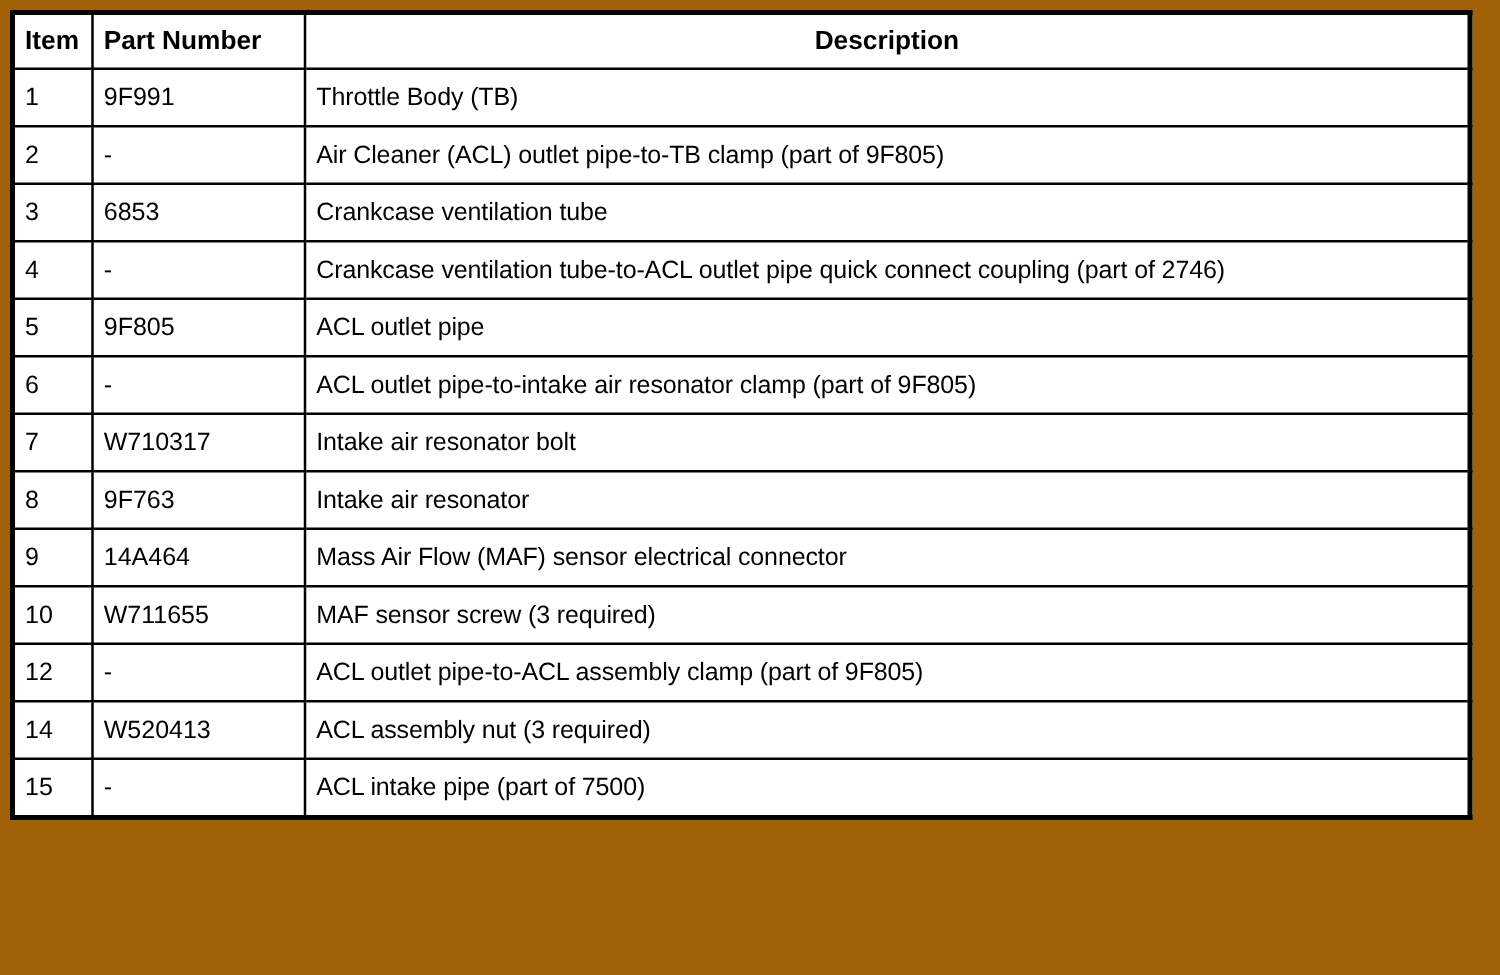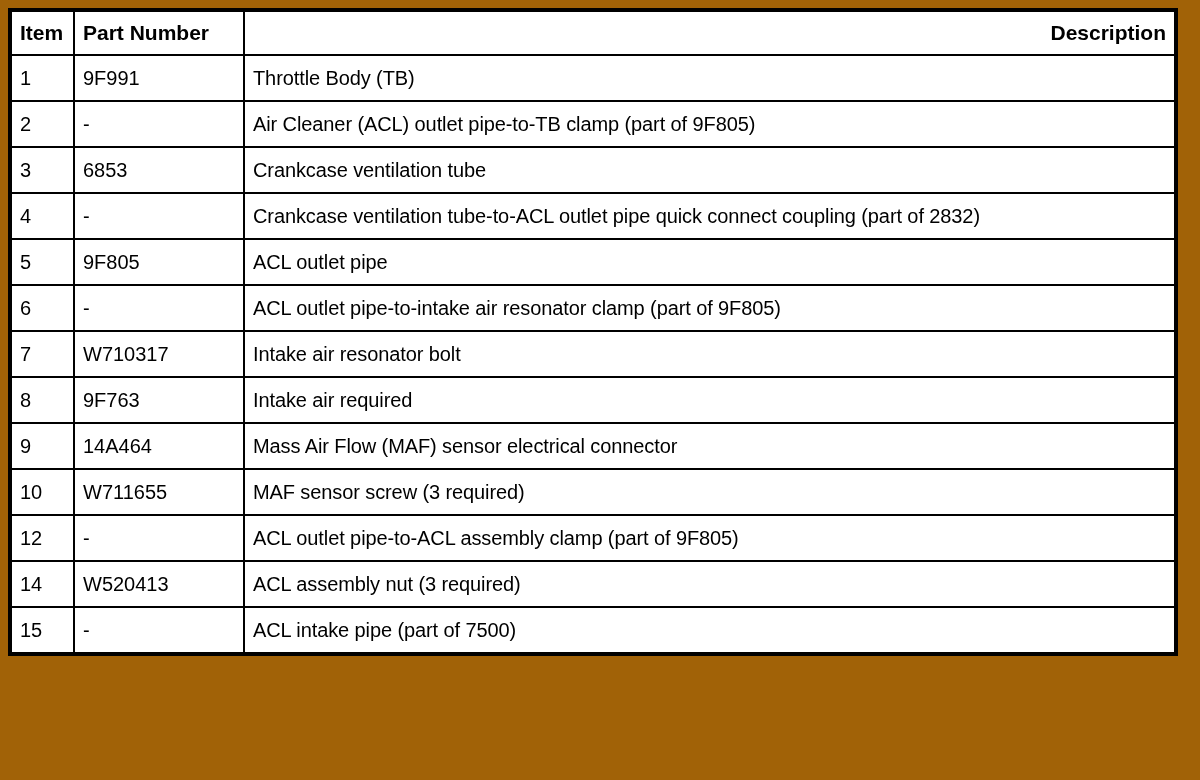--- a/index.html
+++ b/index.html
@@ -44,21 +44,21 @@
     line-height: 1.15;
     white-space: nowrap;
     overflow: hidden;
   }
   #parts-table thead th {
     font-weight: bold;
     height: 42px;
     font-size: 21px;
   }
   .th-item, .th-part { text-align: left; }
-  .th-desc { text-align: right; }
+  .th-desc { text-align: center; }
 
   .cell-item, .cell-part, .cell-desc {
     font-weight: normal;
     text-align: left;
   }
   .cell-desc { letter-spacing: -0.1px; }
 </style>
 </head>
 <body>
 
@@ -88,41 +88,41 @@
           <td class="cell-desc">Air Cleaner (ACL) outlet pipe-to-TB clamp (part of 9F805)</td>
         </tr>
         <tr>
           <td class="cell-item">3</td>
           <td class="cell-part">6853</td>
           <td class="cell-desc">Crankcase ventilation tube</td>
         </tr>
         <tr>
           <td class="cell-item">4</td>
           <td class="cell-part">-</td>
-          <td class="cell-desc">Crankcase ventilation tube-to-ACL outlet pipe quick connect coupling (part of 2832)</td>
+          <td class="cell-desc">Crankcase ventilation tube-to-ACL outlet pipe quick connect coupling (part of 2746)</td>
         </tr>
         <tr>
           <td class="cell-item">5</td>
           <td class="cell-part">9F805</td>
           <td class="cell-desc">ACL outlet pipe</td>
         </tr>
         <tr>
           <td class="cell-item">6</td>
           <td class="cell-part">-</td>
           <td class="cell-desc">ACL outlet pipe-to-intake air resonator clamp (part of 9F805)</td>
         </tr>
         <tr>
           <td class="cell-item">7</td>
           <td class="cell-part">W710317</td>
           <td class="cell-desc">Intake air resonator bolt</td>
         </tr>
         <tr>
           <td class="cell-item">8</td>
           <td class="cell-part">9F763</td>
-          <td class="cell-desc">Intake air required</td>
+          <td class="cell-desc">Intake air resonator</td>
         </tr>
         <tr>
           <td class="cell-item">9</td>
           <td class="cell-part">14A464</td>
           <td class="cell-desc">Mass Air Flow (MAF) sensor electrical connector</td>
         </tr>
         <tr>
           <td class="cell-item">10</td>
           <td class="cell-part">W711655</td>
           <td class="cell-desc">MAF sensor screw (3 required)</td>

